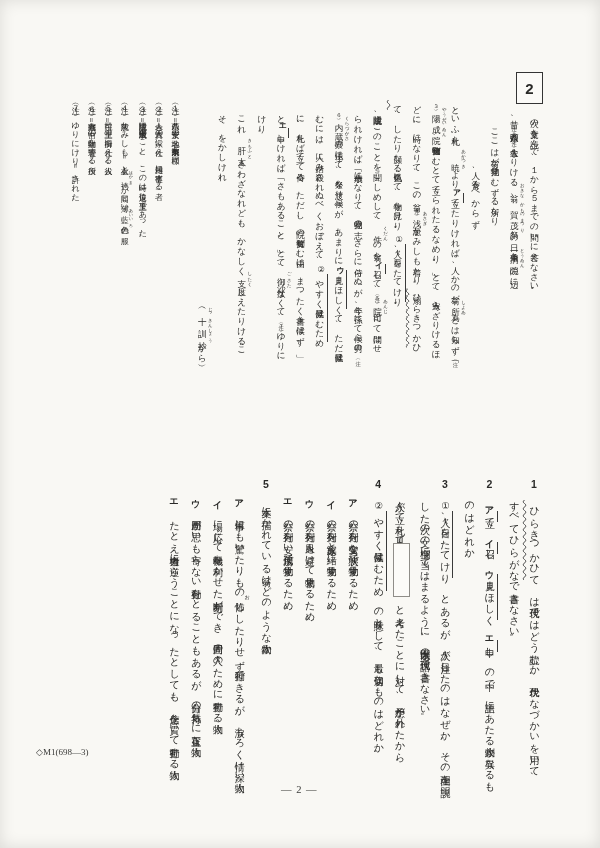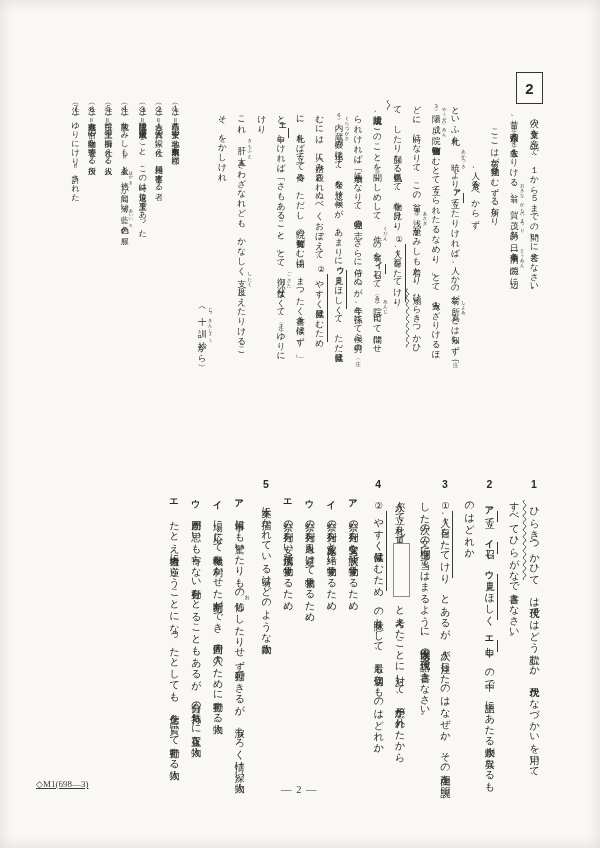--- a/index.html
+++ b/index.html
@@ -50,21 +50,21 @@
   #questions{position:absolute;top:478px;right:56px;left:36px;height:310px;
     writing-mode:vertical-rl;text-orientation:mixed;font-size:10px;line-height:1.93;}
   .q-stem{padding-top:17px;text-indent:-17px;margin-left:5px;}
   .q-sub{padding-top:17px;margin-left:2px;}
   .q-choice{padding-top:29px;text-indent:-14px;margin-left:2px;}
   .qnum{font-family:"Liberation Sans",sans-serif;font-weight:bold;font-size:10.5px;}
   .fill-box{display:inline-block;width:15px;height:52px;border:1px solid #8f8d88;background:#fcfbf8;margin:2px 0;vertical-align:middle;}
 
   
   #footer-page{position:absolute;top:784px;left:281px;font-size:10.5px;letter-spacing:1px;color:#3a3a38;}
-  #footer-code{position:absolute;top:779px;left:36px;font-size:9px;color:#3a3a38;text-decoration:underline;}
+  #footer-code{position:absolute;top:747px;left:36px;font-size:9px;color:#3a3a38;}
 </style>
 </head>
 <body>
 
 <div class="page">
   <div id="section-box">2</div>
 
   <div id="top-band">
     <div id="passage" class="vert">
         <div class="pb intro"><span>次の文章を読んで、１から５までの問いに答えなさい。</span></div>

